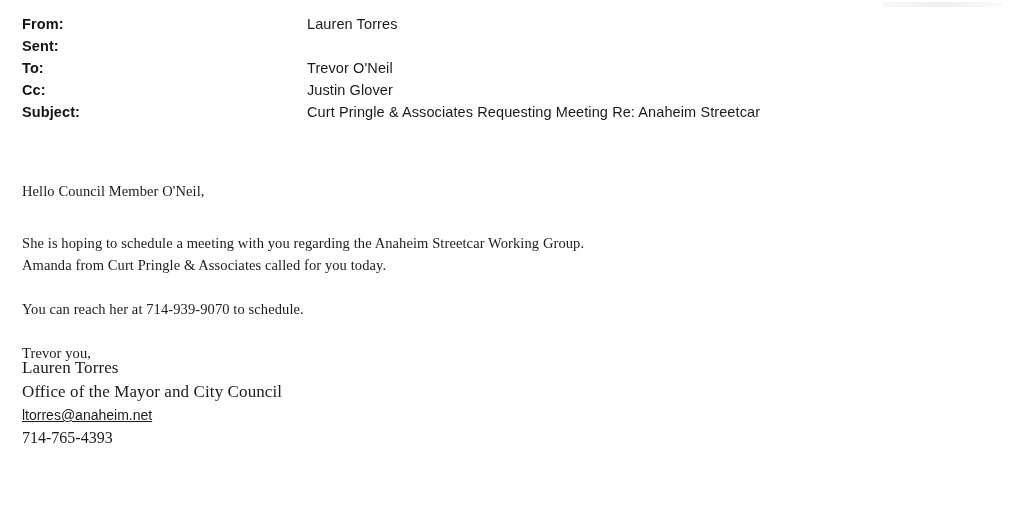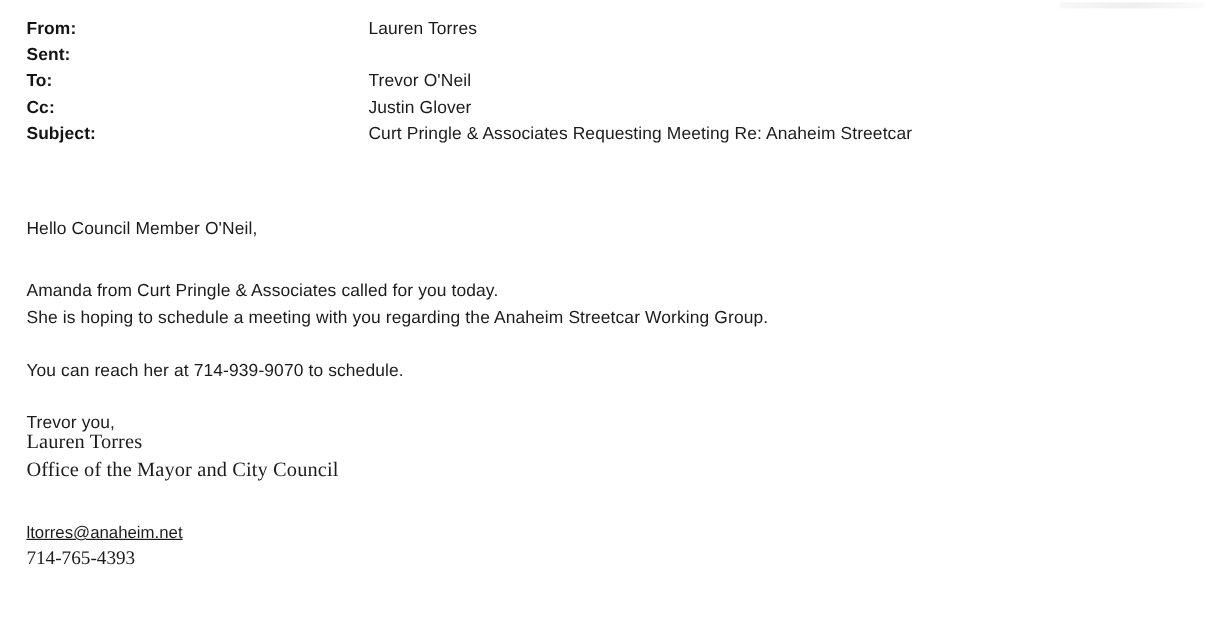--- a/index.html
+++ b/index.html
@@ -49,20 +49,21 @@
     letter-spacing: 0.1px;
     white-space: nowrap;
   }
 
   
   .body-block {
     position: absolute;
     left: 22px;
     top: 180px;
     width: 950px;
+    font-family: Liberation Serif, serif;
   }
   .para {
     font-size: 14.5px;
     line-height: 22px;
     letter-spacing: 0.1px;
     color: #1b1b1b;
     margin: 0;
   }
   .gap-lg { height: 30px; }
   .gap-md { height: 22px; }
@@ -81,21 +82,20 @@
     color: #1b1b1b;
     letter-spacing: 0.1px;
   }
   .sig-email {
     font-family: "Liberation Sans", sans-serif;
     font-size: 14px;
     line-height: 22px;
     color: #1b1b1b;
     text-decoration: underline;
     display: inline-block;
-    margin-top: 28px;
   }
   .sig-phone {
     font-family: "Liberation Serif", serif;
     font-size: 16px;
     line-height: 24px;
     color: #1b1b1b;
   }
 
   
   .scan-mark {
@@ -133,22 +133,22 @@
     </div>
     <div class="hrow">
       <div class="hlabel">Subject:</div>
       <div class="hvalue">Curt Pringle &amp; Associates Requesting Meeting Re: Anaheim Streetcar</div>
     </div>
   </div>
 
   <div class="body-block">
     <p class="para">Hello Council Member O'Neil,</p>
     <div class="gap-lg"></div>
+    <p class="para">She is hoping to schedule a meeting with you regarding the Anaheim Streetcar Working Group.</p>
     <p class="para">Amanda from Curt Pringle &amp; Associates called for you today.</p>
-    <p class="para">She is hoping to schedule a meeting with you regarding the Anaheim Streetcar Working Group.</p>
     <div class="gap-md"></div>
     <p class="para">You can reach her at 714-939-9070 to schedule.</p>
     <div class="gap-md"></div>
     <p class="para">Trevor you,</p>
   </div>
 
   <div class="signature">
     <div class="sig-line">Lauren Torres</div>
     <div class="sig-line">Office of the Mayor and City Council</div>
     <div><a class="sig-email" href="#">ltorres@anaheim.net</a></div>

